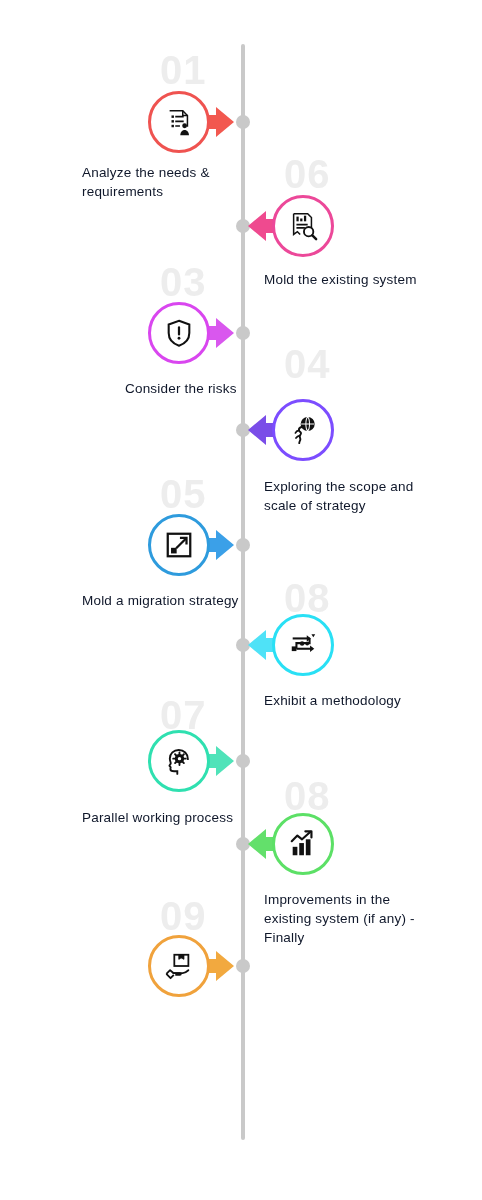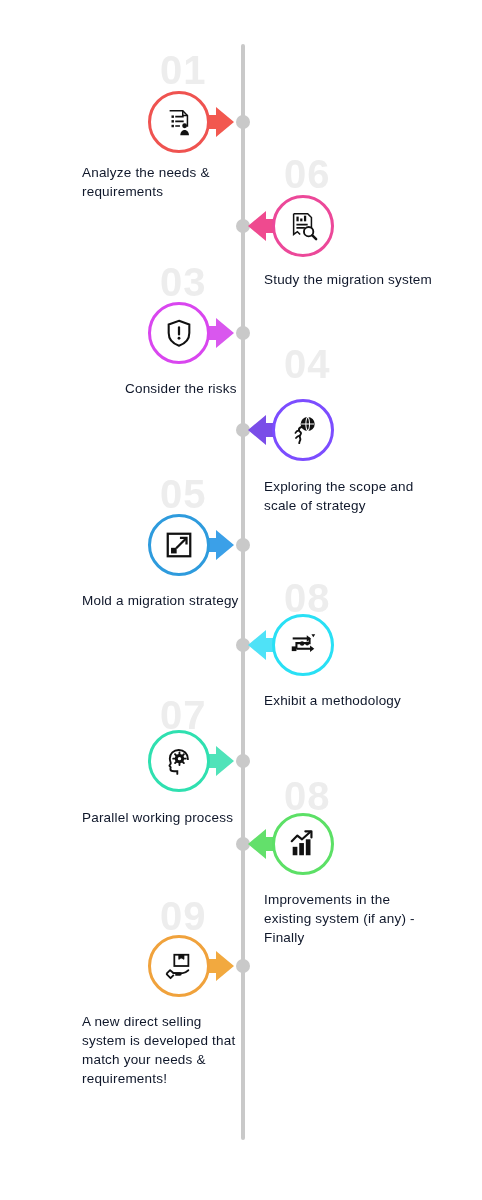--- a/index.html
+++ b/index.html
@@ -123,21 +123,21 @@
       <path d="M6 3h15l4 4v11" fill="#fff" stroke="#111"></path>
       <path d="M6 3v22l4-3 3 3" stroke="#111"></path>
       <rect x="9" y="6" width="2.4" height="5" fill="#111" stroke="none"></rect>
       <rect x="13" y="8" width="2.4" height="3" fill="#111" stroke="none"></rect>
       <rect x="17" y="5" width="2.4" height="6" fill="#111" stroke="none"></rect>
       <path d="M9 14.5h12M9 18h9" stroke="#111" stroke-width="1.7"></path>
       <circle cx="22" cy="22" r="5" fill="#fff" stroke="#111" stroke-width="2"></circle>
       <path d="M26 26l4 4" stroke="#111" stroke-width="2.6" stroke-linecap="round"></path>
     </svg>
     </div>
-    <div class="cap right" style="top: 270px;">Study the migration system</div>
+    <div class="cap right" style="top: 270px;">Mold the existing system</div>
     <div class="num left" style="top: 262px;">03</div>
     <div class="arrow left" style="top: 318px;">
       <svg viewBox="0 0 34 30">
         <path d="M0 8h16V0l18 15-18 15v-8H0z" fill="#d957ee"></path>
       </svg>
     </div>
     <div class="node left" style="top: 302px; border-color: rgb(217, 70, 239);">
     <svg viewBox="0 0 32 32" fill="none" stroke="#111" stroke-width="2.2">
       <path d="M16 3l11 4v9c0 7-5 11.5-11 13.5C10 27.5 5 23 5 16V7z" fill="#fff" stroke="#111"></path>
       <path d="M16 10v7.5" stroke="#111" stroke-width="2.4" stroke-linecap="round"></path>
@@ -235,14 +235,13 @@
     </div>
     <div class="node left" style="top: 935px; border-color: rgb(240, 162, 60);">
     <svg viewBox="0 0 32 32" fill="none" stroke="#111" stroke-width="1.9">
       <rect x="11" y="4" width="15" height="12" fill="#fff" stroke="#111"></rect>
       <path d="M16 4v4.5l2.5-1.8L21 8.5V4" fill="#111" stroke="#111" stroke-width="1.4" stroke-linejoin="round"></path>
       <path d="M2.5 24.5l4-4 3.5 3h7c1.3 0 1.3 2 0 2h-5" stroke="#111" fill="none" stroke-linejoin="round"></path>
       <path d="M10 23.5h10c2.4 0 4-1.2 6-3" stroke="#111" fill="none" stroke-linecap="round"></path>
       <path d="M2.5 24.5l4.5 4.5 3.5-3.5" stroke="#111" fill="none" stroke-linejoin="round"></path>
     </svg>
     </div>
-    <div class="cap left" style="top: 1012px;">A new direct selling system is developed that match your needs &amp; requirements!</div>
   </div>
 
 </body></html>

